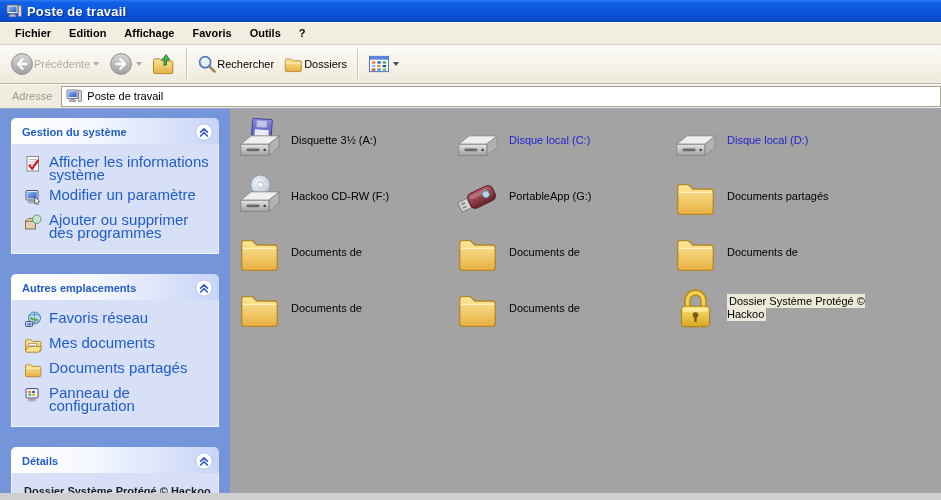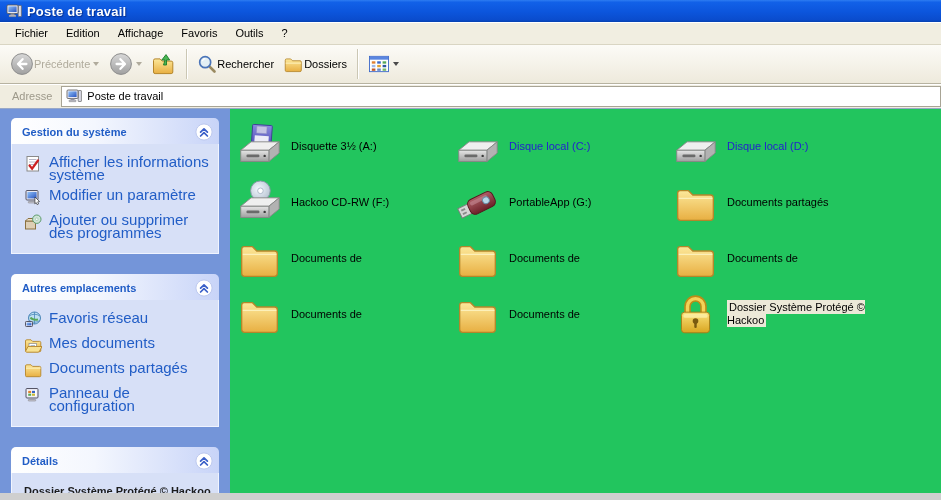--- a/index.html
+++ b/index.html
@@ -12,21 +12,21 @@
   .titlebar { height:22px; flex:0 0 22px; display:flex; align-items:center; gap:5px; padding:0 6px;
     background:linear-gradient(#2e7df2 0%, #1261e8 10%, #0c55dc 55%, #0a4ccd 90%, #0641af 100%); }
   .titlebar .title { color:#fff; font-weight:bold; font-size:13px; letter-spacing:.2px;
     text-shadow:1px 1px 1px rgba(0,30,110,.7); }
   .icon16 { width:16px; height:16px; flex:0 0 16px; }
 
   
   .menubar { height:23px; flex:0 0 23px; background:#f1eee1; display:flex; align-items:center;
     padding-left:6px; font-size:11px; color:#000; border-bottom:1px solid #d9d5c3;
     box-shadow:inset 0 1px 0 #fff; }
-  .menu-item { padding:8px 9px; cursor:default; }
+  .menu-item { padding:8px 9px; cursor:default;font-weight:bold; }
 
   
   .toolbar { height:39px; flex:0 0 39px; background:linear-gradient(#fcfbf7,#eeeadc);
     border-bottom:1px solid #b7b3a1; display:flex; align-items:center; padding:0 5px; font-size:11px; }
   .tb-btn { display:flex; align-items:center; padding:3px 5px; border-radius:3px; height:32px; }
   .tb-label { color:#000; }
   .tb-label.disabled { color:#b0ab9c; }
   .tb-sep { width:1px; height:30px; background:#cbc7b4; box-shadow:1px 0 0 #fff; margin:0 5px; }
   .caret { width:0; height:0; border-left:3px solid transparent; border-right:3px solid transparent;
     border-top:4px solid #4a4a4a; margin-left:3px; }
@@ -53,21 +53,21 @@
     padding:1px 6px 0 11px; cursor:pointer; }
   .panel-header .ph-title { color:#215dc6; font-weight:bold; font-size:11px; }
   .panel-body { background:#d7e0f7; border:1px solid #f0f4ff; border-top:none; padding:11px 6px 7px 12px; }
   .task-item { display:flex; gap:7px; margin-bottom:7px; align-items:flex-start; cursor:pointer; }
   .task-item .tlabel { color:#215dc6; font-size:15px; line-height:13px; }
   .details-title { font-weight:bold; font-size:11px; color:#1c1c1c; line-height:14px; margin-bottom:2px; }
   .details-sub { font-size:11px; color:#1c1c1c; line-height:14px; }
   .icon18 { width:18px; height:18px; flex:0 0 18px; }
 
   
-  .main { flex:1; background:#22c55e; padding:9px 0 0 7px; overflow:hidden; }
+  .main { flex:1; background:#a3a3a3; padding:3px 0 0 7px; overflow:hidden; }
   .grid { display:grid; grid-template-columns:218px 218px 218px; grid-auto-rows:56px; }
   .item { display:flex; align-items:center; gap:9px; cursor:pointer; }
   .icon45 { width:45px; height:45px; flex:0 0 45px; }
   .item-label { font-size:11px; color:#000; line-height:13px; max-width:158px; }
   .item-label.compressed { color:#2323cd; }
   .sel-bg { background:#ece9d8; padding:1px 2px; }
 </style>
 </head>
 <body>
 

